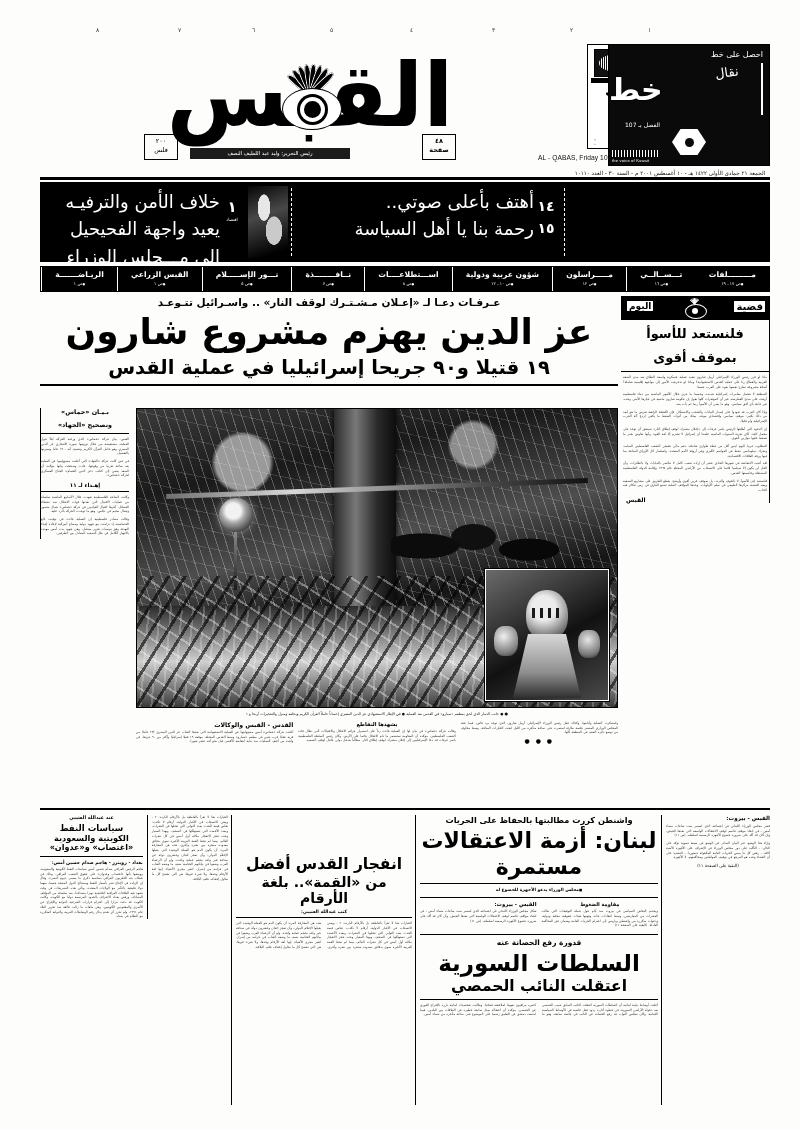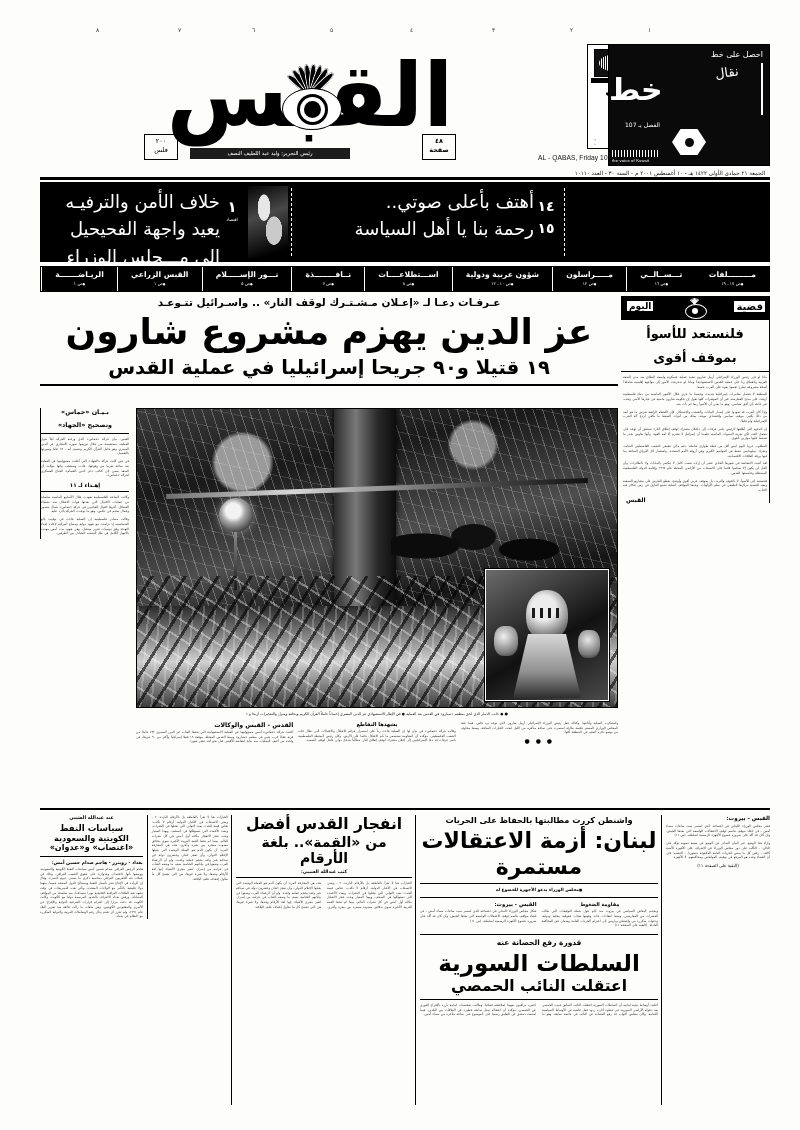--- a/index.html
+++ b/index.html
@@ -671,21 +671,21 @@
         <div class="brule"></div>
         <div class="bkick" style="font-size:7.4px;">قدورة رفع الحصانة عنه</div>
         <div class="bhead" style="font-size:23px;letter-spacing:.5px;">السلطات السورية</div>
         <div class="bhead" style="font-size:15.5px;">اعتقلت النائب الحمصي</div>
         <div class="brule"></div>
         <p class="blurtext" style="margin:2px 0 0;column-count:2;column-gap:6px;">أعلنت أوساط نيابية لبنانية أن السلطات السورية اعتقلت النائب السابق حبيب الحمصي بعد دخوله الأراضي السورية، في خطوة أثارت ردود فعل غاضبة في الأوساط السياسية اللبنانية. وكان مجلس النواب قد رفع الحصانة عن النائب في جلسة سابقة، وهو ما اعتبره مراقبون تمهيدا لملاحقته قضائيا. وطالبت شخصيات لبنانية بارزة بالإفراج الفوري عن الحمصي، مؤكدة أن اعتقاله يمثل سابقة خطيرة في العلاقات بين البلدين، فيما امتنعت دمشق عن التعليق رسميا على الموضوع حتى ساعة متأخرة من مساء أمس.</p>
       </div>
     </div>
     <div class="vdiv" style="right:354px;"></div>
 
-    <div class="bcol" style="right:358px;width:176px;">
+    <div class="bcol" style="right:358px;width:176px;margin-top:40px;">
       <div class="bhead" style="font-size:15.5px;letter-spacing:-.2px;">انفجار القدس أفضل</div>
       <div class="bhead" style="font-size:14px;letter-spacing:-.2px;">من «القمة».. بلغة الأرقام</div>
       <div class="byline">كتب عبدالله العتيبي:</div>
       <div class="brule"></div>
       <p class="blurtext" style="margin:3px 0 0;column-count:2;column-gap:6px;">الخيارات هنا لا تقرأ بالعاطفة بل بالأرقام الباردة: ٢ ـ ويعني الانسحاب في الأخبار الدولية. أرقام لا تكذب: تقاس قيمة الحدث بعدد الثواني التي تحتلها في النشرات، وبعدد الأعمدة التي تستهلكها في الصحف. وبهذا المعيار وحده حجز الانفجار مكانه أول أمس في كل نشرات العالم، بينما لم تحظ القمة العربية الأخيرة سوى بدقائق معدودة مبعثرة بين نشرة وأخرى. هذه هي المفارقة المرة: أن يكون الدم هو العملة الوحيدة التي يقبلها الإعلام الدولي، وأن تعجز اثنتان وعشرون دولة عن صناعة خبر واحد بحجم عملية واحدة. ولو أن الزعماء العرب وضعوا في بياناتهم الختامية نصف ما وضعه الشاب في حزامه من إصرار، لتغير مجرى الأشياء. إنها لغة الأرقام وحدها، ولا شيء غيرها، هي التي تفضح كل ما نحاول إخفاءه خلف البلاغة.</p>
     </div>
     <div class="vdiv" style="right:538px;"></div>
 
     <div class="bcol" style="right:542px;width:188px;">
       <div style="display:flex;flex-direction:row-reverse;gap:4px;">

